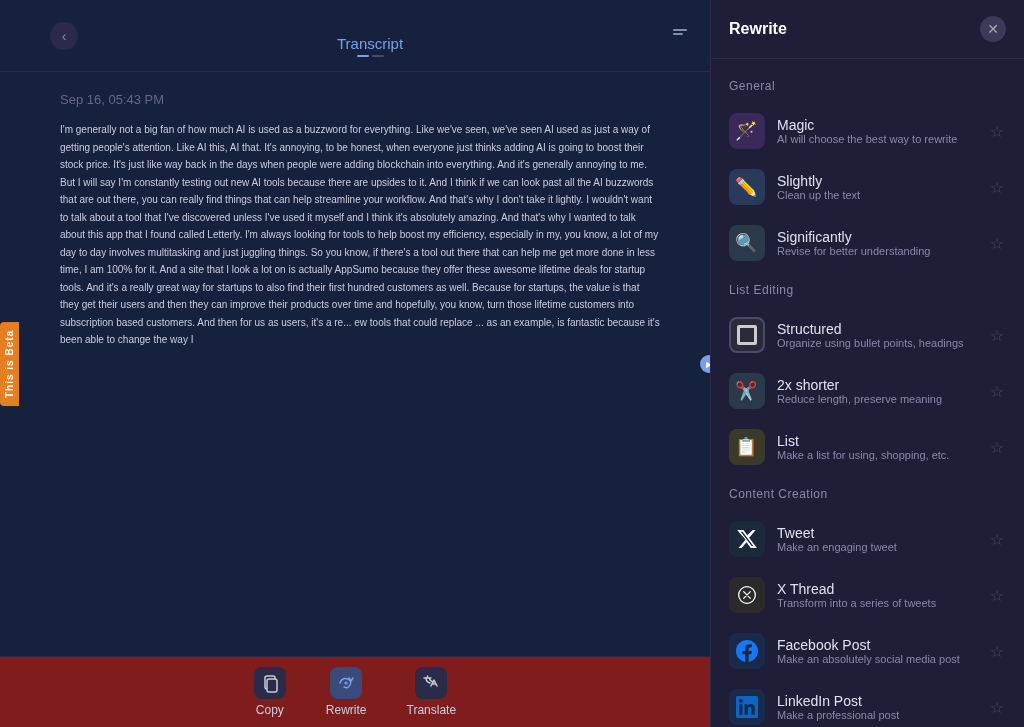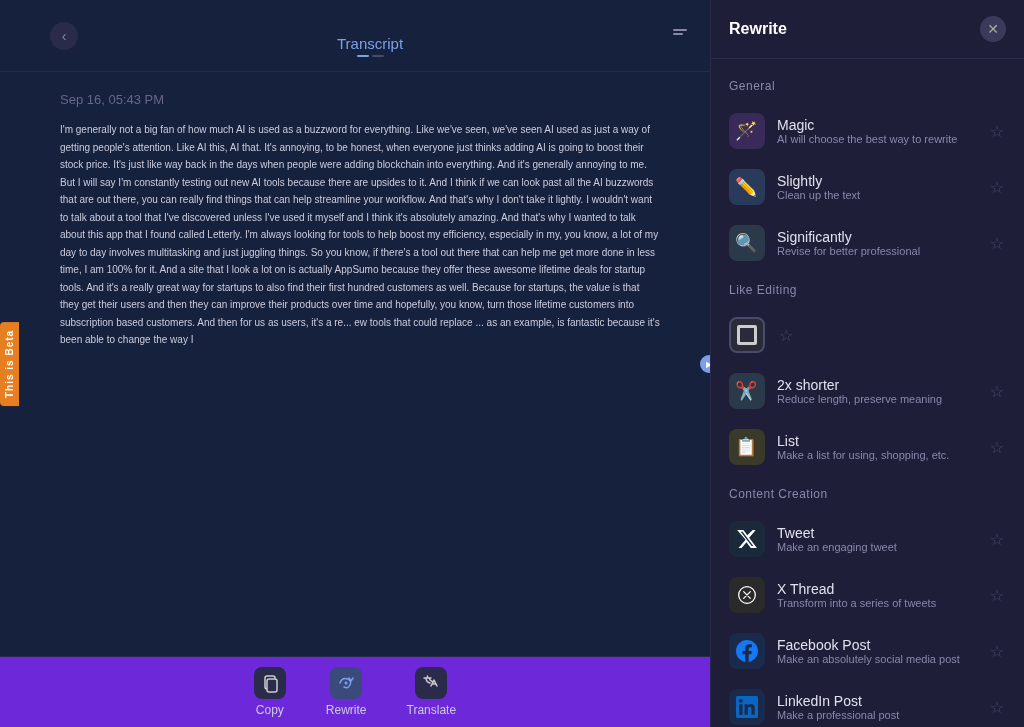--- a/index.html
+++ b/index.html
@@ -154,21 +154,21 @@
       justify-content: center;
       cursor: pointer;
       font-size: 8px;
       color: #fff;
       z-index: 10;
     }
 
     
     .bottom-toolbar {
       padding: 10px 20px;
-      background: #6d28d9;
+      background: #7f1d1d;
       border-top: 1px solid #2a2a4a;
       display: flex;
       justify-content: center;
       gap: 40px;
       position: relative;
     }
 
     .toolbar-btn {
       display: flex;
       flex-direction: column;
@@ -407,31 +407,35 @@
         <div class="item-name">Slightly</div>
         <div class="item-desc">Clean up the text</div>
       </div>
       <button class="star-btn">☆</button>
     </div>
 
     <div class="rewrite-item">
       <div class="item-icon significantly">🔍</div>
       <div class="item-text">
         <div class="item-name">Significantly</div>
-        <div class="item-desc">Revise for better professional</div>
+        <div class="item-desc">Revise for better understanding</div>
       </div>
       <button class="star-btn">☆</button>
     </div>
 
     <div class="section-divider"></div>
-    <div class="section-label">Like Editing</div>
+    <div class="section-label">List Editing</div>
 
     <div class="rewrite-item">
       <div class="item-icon structured">
         <div class="icon-square"></div>
+      </div>
+      <div class="item-text">
+        <div class="item-name">Structured</div>
+        <div class="item-desc">Organize using bullet points, headings</div>
       </div>
       <button class="star-btn">☆</button>
     </div>
 
     <div class="rewrite-item">
       <div class="item-icon shorter">✂️</div>
       <div class="item-text">
         <div class="item-name">2x shorter</div>
         <div class="item-desc">Reduce length, preserve meaning</div>
       </div>

